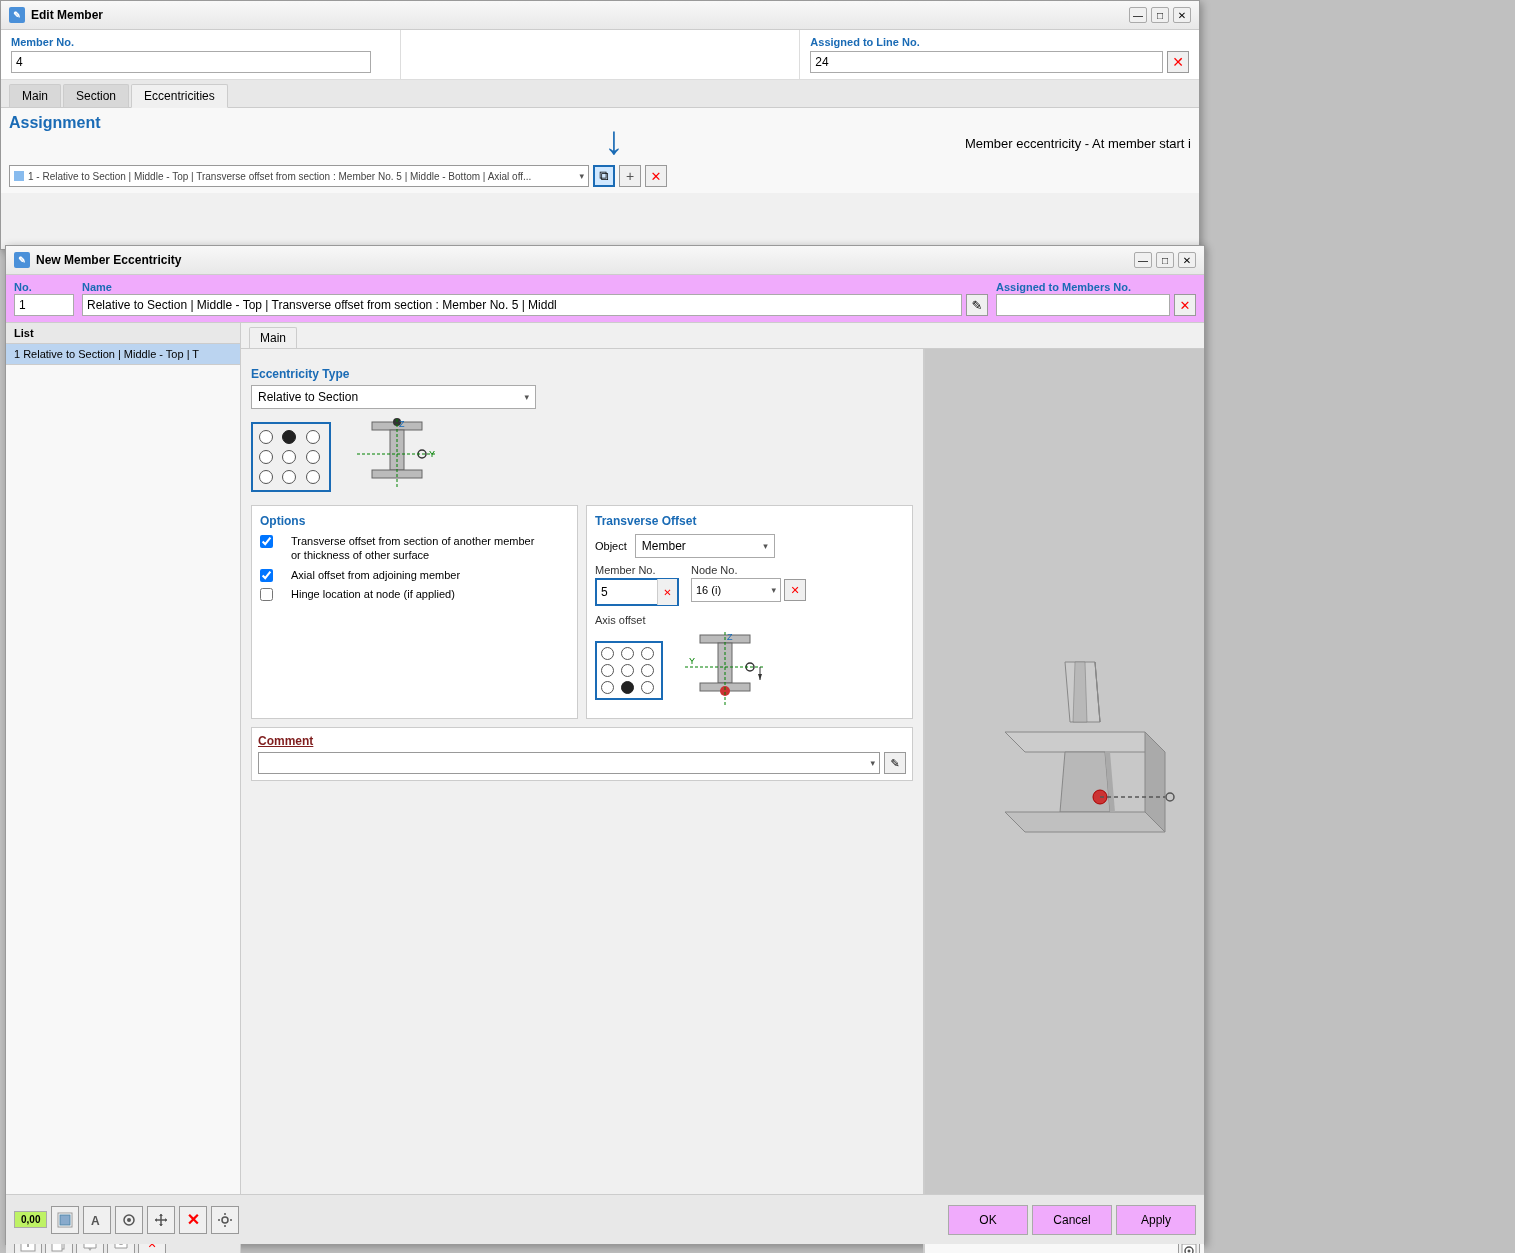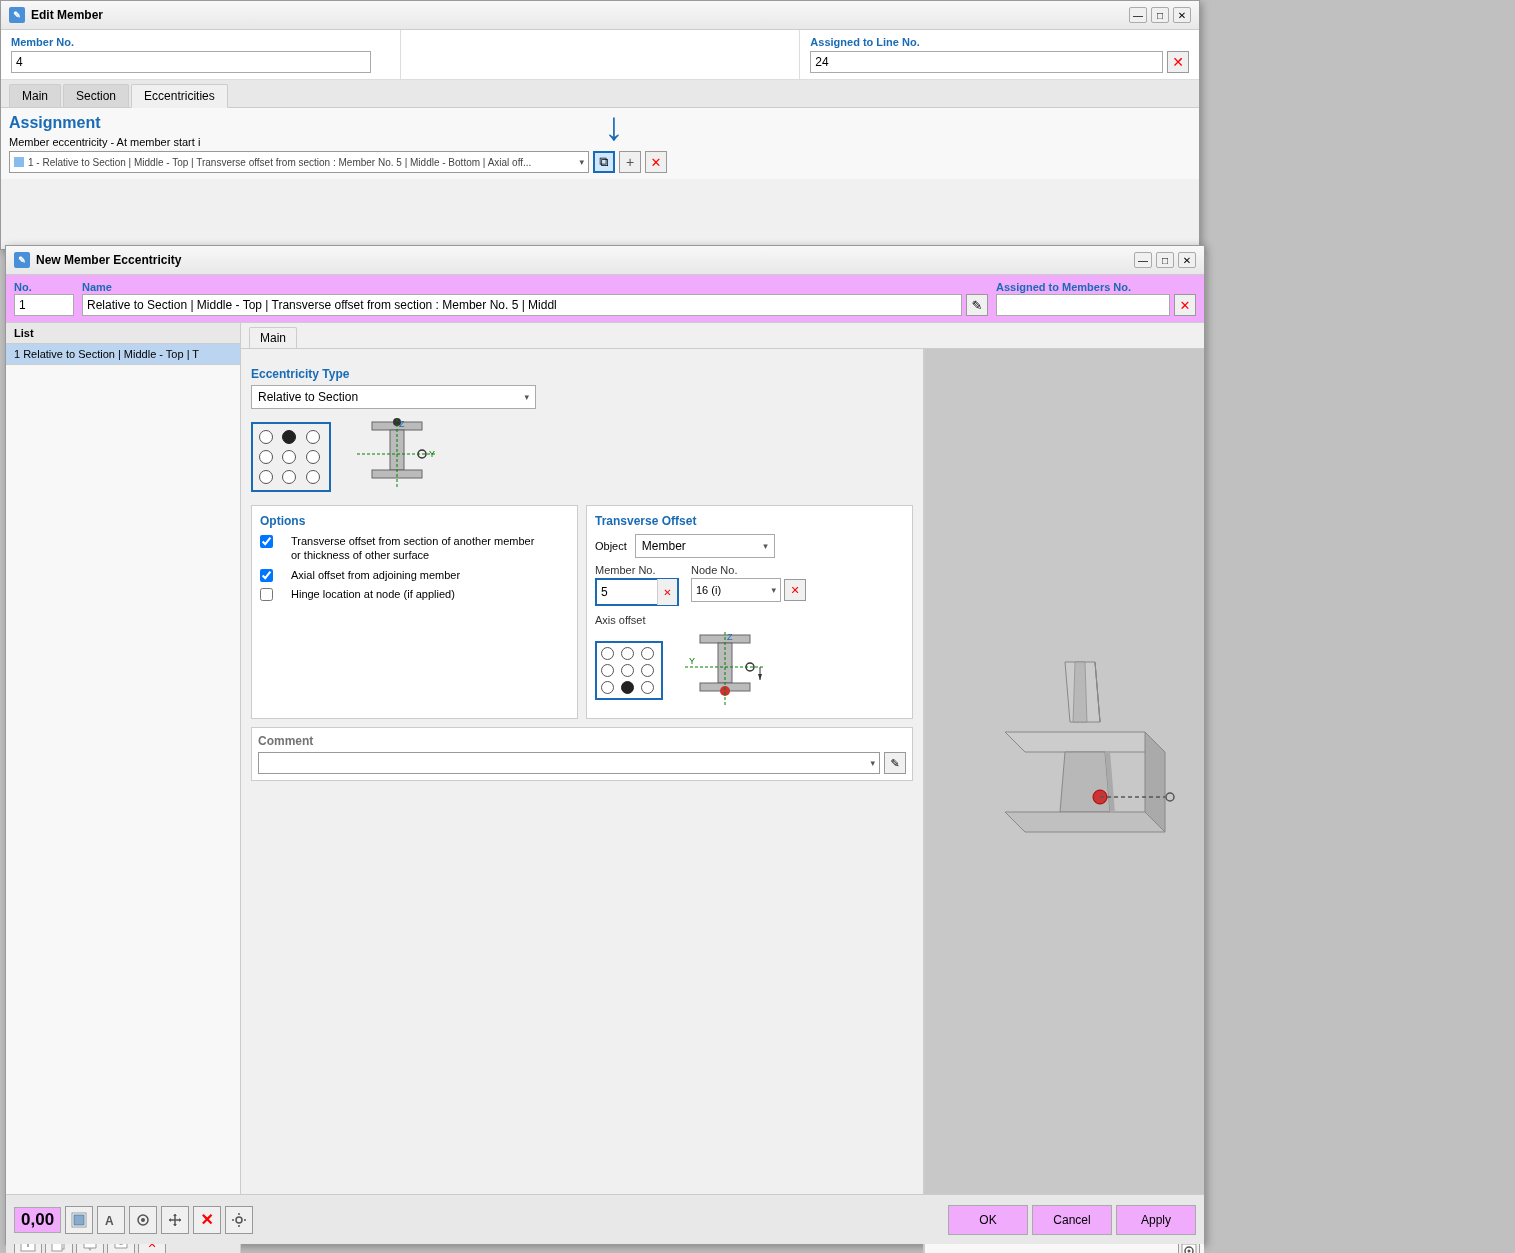--- a/index.html
+++ b/index.html
@@ -363,24 +363,25 @@
 
     
     .comment-section {
       margin-top: 8px;
       border: 1px solid #ccc;
       padding: 6px;
       background: white;
     }
 
     .comment-label {
-      color: #737373;
+      color: #7f1d1d;
       font-weight: 700;
       font-size: 12px;
       margin-bottom: 4px;
+      text-decoration: underline;
     }
 
     .comment-row {
       display: flex; align-items: center; gap: 4px;
     }
 
     
     .bottom-bar {
       position: absolute;
       bottom: 0; left: 0; right: 0;
@@ -498,21 +499,21 @@
   </div>
 
   <div class="tabs-bar">
     <div class="tab">Main</div>
     <div class="tab">Section</div>
     <div class="tab active">Eccentricities</div>
   </div>
 
   <div class="assignment-section">
     <div class="section-title">Assignment</div>
-    <div style="font-size:11px; margin-bottom:3px;">Member eccentricity - At member start i</div>
+    <div style="font-size:13px; margin-bottom:14px;text-align:right;">Member eccentricity - At member start i</div>
     <div style="display:flex; align-items:center; gap:4px; position:relative;">
       <div class="combo-box" style="width:580px; font-size:10px;">
         <span style="color:#444; display:flex; align-items:center; gap:4px;">
           <span style="width:10px; height:10px; background:#88bbee; display:inline-block;"></span>
           <span>1 - Relative to Section | Middle - Top | Transverse offset from section : Member No. 5 | Middle - Bottom | Axial off...</span>
         </span>
         <span class="combo-arrow">▾</span>
       </div>
 
       <button class="icon-btn icon-btn-highlighted" style="font-size:13px;">⧉</button>
@@ -795,21 +796,21 @@
         </div>
 
       </div>
     </div>
 
   </div>
 
   <div class="bottom-bar">
     <div class="bottom-left">
 
-      <div style="border:1px solid #aaa; padding:2px 6px; background:#f0abfc; font-size:17px; font-weight:bold;">0,00</div>
+      <div style="border:1px solid #aaa; padding:2px 6px; background:#bef264; font-size:10px; font-weight:bold;">0,00</div>
 
       <button class="icon-btn" style="width:28px; height:28px;">
         <svg width="16" height="16" viewBox="0 0 16 16">
             <rect x="1" y="1" width="14" height="14" fill="white" stroke="#999" stroke-width="1"></rect>
             <rect x="3" y="3" width="10" height="10" fill="#88aacc" stroke="#5588aa" stroke-width="1"></rect>
           </svg>
       </button>
       <button class="icon-btn" style="width:28px; height:28px;">
         <svg width="16" height="16" viewBox="0 0 16 16">
             <text x="2" y="13" font-size="12" font-weight="bold" fill="#555">A</text>

